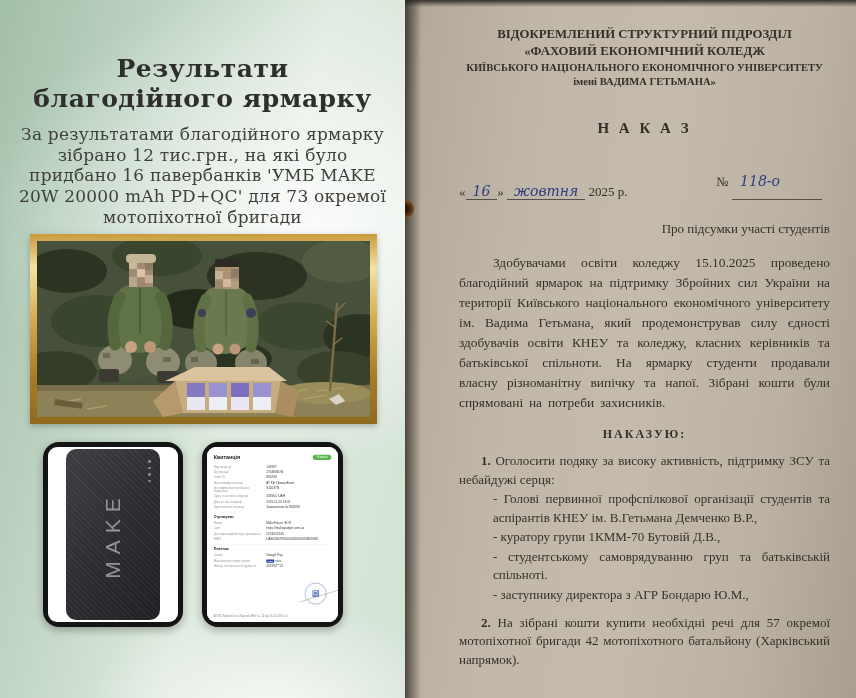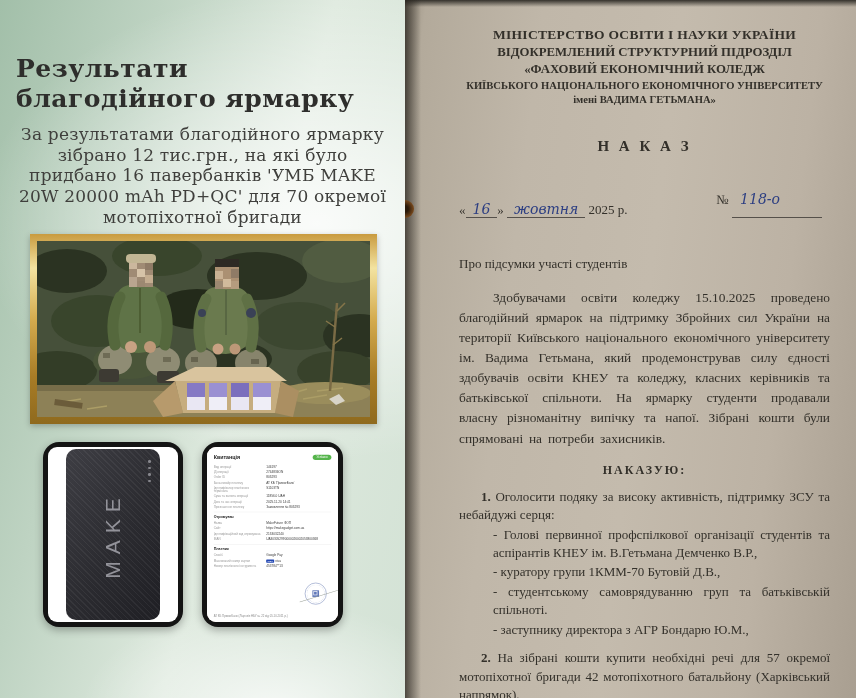--- a/index.html
+++ b/index.html
@@ -5,21 +5,21 @@
   html,body{margin:0;padding:0;background:#222;}
   .screen{width:856px;height:698px;display:flex;overflow:hidden;position:relative;
           font-family:"Liberation Serif",serif;}
 
   
   .left-card{width:405px;height:698px;position:relative;flex:none;overflow:hidden;
     background:
       radial-gradient(ellipse 300px 170px at 68% 102%, rgba(255,255,255,.75), rgba(255,255,255,0) 65%),
       radial-gradient(ellipse 480px 340px at 78% 32%, rgba(255,255,255,.85), rgba(255,255,255,0) 70%),
       linear-gradient(104deg,#a2bfa9 0%,#bed3c2 28%,#dfeadf 58%,#d3e2d5 100%);}
-  .card-title{position:absolute;top:54px;left:16px;right:16px;margin:0;
+  .card-title{position:absolute;top:54px;left:16px;right:16px;text-align:center;margin:0;
     font-family:"DejaVu Serif",serif;font-weight:600;font-size:25px;line-height:1.18;
     letter-spacing:.5px;color:#2e2e2c;}
   .card-summary{position:absolute;top:124px;left:18px;right:18px;text-align:center;margin:0;
     font-family:"DejaVu Serif",serif;font-size:17px;line-height:1.22;letter-spacing:.2px;color:#3f3f3c;}
   .photo-frame{position:absolute;left:30px;top:234px;width:333px;height:176px;padding:7px;
     background:linear-gradient(180deg,#c99b3f 0%,#f3e3a0 18%,#d4ab4e 45%,#a87c26 75%,#8f6a1e 100%);
     box-shadow:0 2px 6px rgba(0,0,0,.25);}
   .photo-frame svg{display:block;background:#46503a;}
 
   .devices{position:absolute;left:0;top:442px;width:405px;height:185px;}
@@ -81,38 +81,38 @@
   .dh4,.dh5{font-size:10.6px;font-weight:bold;}
   .doc-order{text-align:center;font-size:15px;font-weight:bold;letter-spacing:3px;margin-top:31px;}
 
   .date-row{display:flex;justify-content:space-between;align-items:flex-end;margin-top:36px;
     font-size:13px;text-align:center;}
   .hand{font-family:"DejaVu Serif",serif;font-style:italic;color:#2c3e82;font-size:14px;}
   .uline{border-bottom:1px solid #55504a;padding:0 7px;display:inline-block;}
   .num-field{margin-right:8px;}
   .num-line{border-bottom:1px solid #55504a;padding:0 42px 10px 8px;display:inline-block;}
 
-  .subject{margin-top:34px;font-size:13px;line-height:1.8;}
+  .subject{margin-top:17px;font-size:13px;line-height:1.8;text-align:right;}
   .doc-body{margin-top:12px;font-size:13.4px;line-height:1.5;text-align:justify;text-indent:34px;
     word-spacing:2.5px;}
   .resolve{ text-align:center;font-size:12px;font-weight:bold;letter-spacing:2px;margin-top:14px;}
 
   .item{margin-top:10px;font-size:13px;line-height:1.42;text-align:justify;text-indent:22px;}
   .item .num{font-weight:bold;}
   .subitems{margin-left:34px;font-size:13px;line-height:1.42;text-align:justify;}
   .subitems div{margin-top:1px;}
 </style>
 </head>
 <body>
 
 <div class="screen">
 
   <section class="left-card">
     <h1 class="card-title">Результати благодійного ярмарку</h1>
-    <p class="card-summary">За результатами благодійного ярмарку зібрано 12 тис.грн., на які було придбано 16 павербанків 'УМБ MAKE 20W 20000 mAh PD+QC' для 70 окремої мотопіхотної бригади</p>
+    <p class="card-summary">За результатами благодійного ярмарку зібрано 12 тис.грн., на які було придбано 16 павербанків 'УМБ MAKE 20W 20000 mAh PD+QC' для 73 окремої мотопіхотної бригади</p>
 
     <div class="photo-frame">
       <svg width="333" height="176" viewBox="0 0 333 176">
 
         <rect width="333" height="176" fill="#46503a"></rect>
         <ellipse cx="30" cy="30" rx="40" ry="22" fill="#2b3322"></ellipse>
         <ellipse cx="120" cy="15" rx="45" ry="20" fill="#39452c"></ellipse>
         <ellipse cx="220" cy="35" rx="50" ry="24" fill="#2b3322"></ellipse>
         <ellipse cx="305" cy="20" rx="40" ry="22" fill="#515c41"></ellipse>
         <ellipse cx="60" cy="80" rx="46" ry="26" fill="#39452c"></ellipse>
@@ -296,21 +296,20 @@
           </div>
         </div>
       </div>
     </div>
   </section>
 
   <section class="right-doc">
     <div class="hole"></div>
 
     <div class="doc-header">
-      <div class="dh1">МІНІСТЕРСТВО ОСВІТИ І НАУКИ УКРАЇНИ</div>
       <div class="dh2">ВІДОКРЕМЛЕНИЙ СТРУКТУРНИЙ ПІДРОЗДІЛ</div>
       <div class="dh3">«ФАХОВИЙ ЕКОНОМІЧНИЙ КОЛЕДЖ</div>
       <div class="dh4">КИЇВСЬКОГО НАЦІОНАЛЬНОГО  ЕКОНОМІЧНОГО УНІВЕРСИТЕТУ</div>
       <div class="dh5">імені ВАДИМА ГЕТЬМАНА»</div>
     </div>
 
     <div class="doc-order">Н А К А З</div>
 
     <div class="date-row">
       <span>

